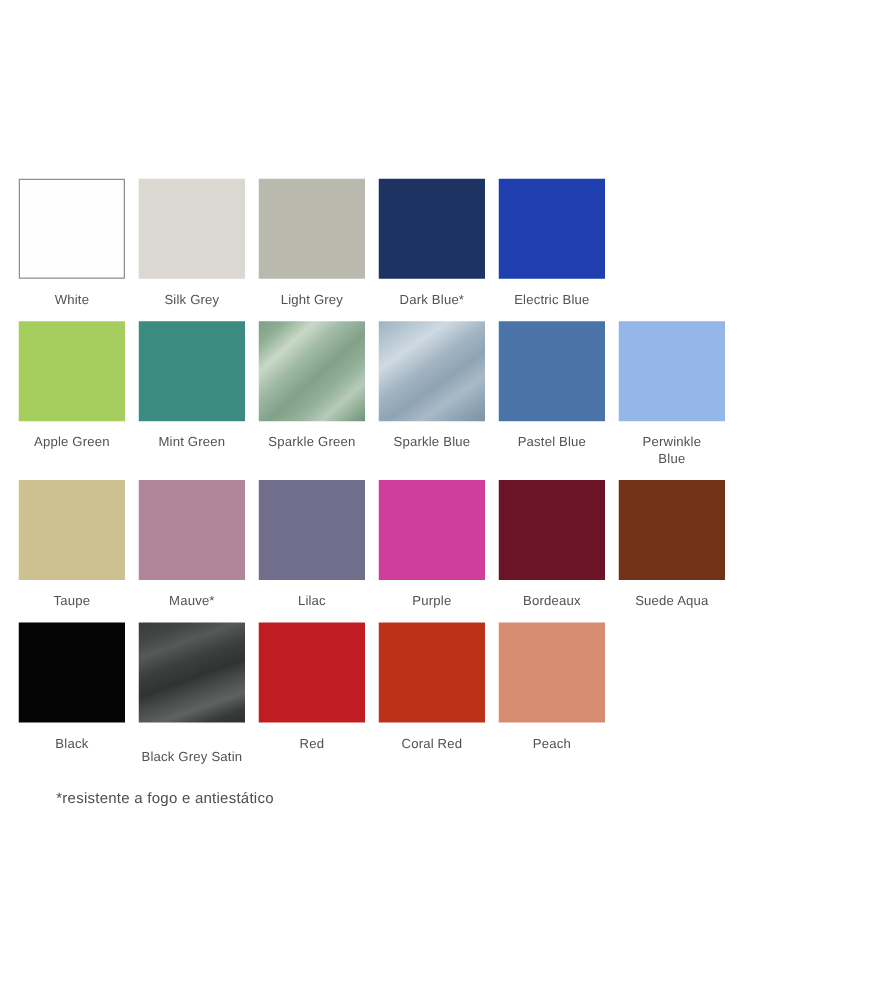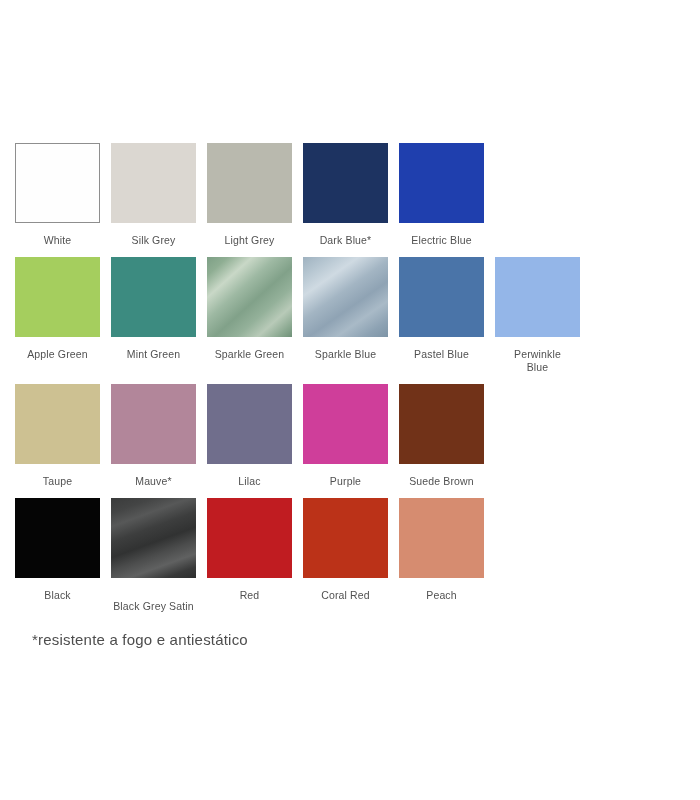--- a/index.html
+++ b/index.html
@@ -59,22 +59,22 @@
     white-space: pre-line;
     width: 92px;
   }
 
   .swatch-label.nudge-down {
     margin-top: 22px;
   }
 
   .footnote {
     margin-top: 18px;
-    padding-left: 32px;
-    font-size: 15px;
+    padding-left: 45px;
+    font-size: 12px;
     letter-spacing: 0.2px;
     color: #4d4d4d;
   }
 </style>
 </head>
 <body>
 
 <div id="palette-sheet">
   <div id="rows-container">
       <div class="swatch-row">
@@ -137,22 +137,26 @@
         </div>
         <div class="swatch-cell">
           <div class="swatch-chip" style="background: rgb(112, 110, 140);"></div>
           <div class="swatch-label">Lilac</div>
         </div>
         <div class="swatch-cell">
           <div class="swatch-chip" style="background: rgb(207, 62, 154);"></div>
           <div class="swatch-label">Purple</div>
         </div>
         <div class="swatch-cell">
+          <div class="swatch-chip" style="background: rgb(108, 20, 39);"></div>
+          <div class="swatch-label">Bordeaux</div>
+        </div>
+        <div class="swatch-cell">
           <div class="swatch-chip" style="background: rgb(113, 50, 24);"></div>
-          <div class="swatch-label">Suede Brown</div>
+          <div class="swatch-label">Suede Aqua</div>
         </div>
       </div>
       <div class="swatch-row">
         <div class="swatch-cell">
           <div class="swatch-chip" style="background: rgb(5, 5, 5);"></div>
           <div class="swatch-label">Black</div>
         </div>
         <div class="swatch-cell">
           <div class="swatch-chip" style="background: linear-gradient(160deg, rgb(58, 59, 59) 0%, rgb(68, 69, 69) 14%, rgb(87, 88, 88) 26%, rgb(61, 62, 62) 40%, rgb(49, 50, 50) 54%, rgb(75, 76, 76) 66%, rgb(96, 97, 97) 78%, rgb(56, 57, 57) 90%, rgb(45, 46, 46) 100%);"></div>
           <div class="swatch-label nudge-down">Black Grey Satin</div>

